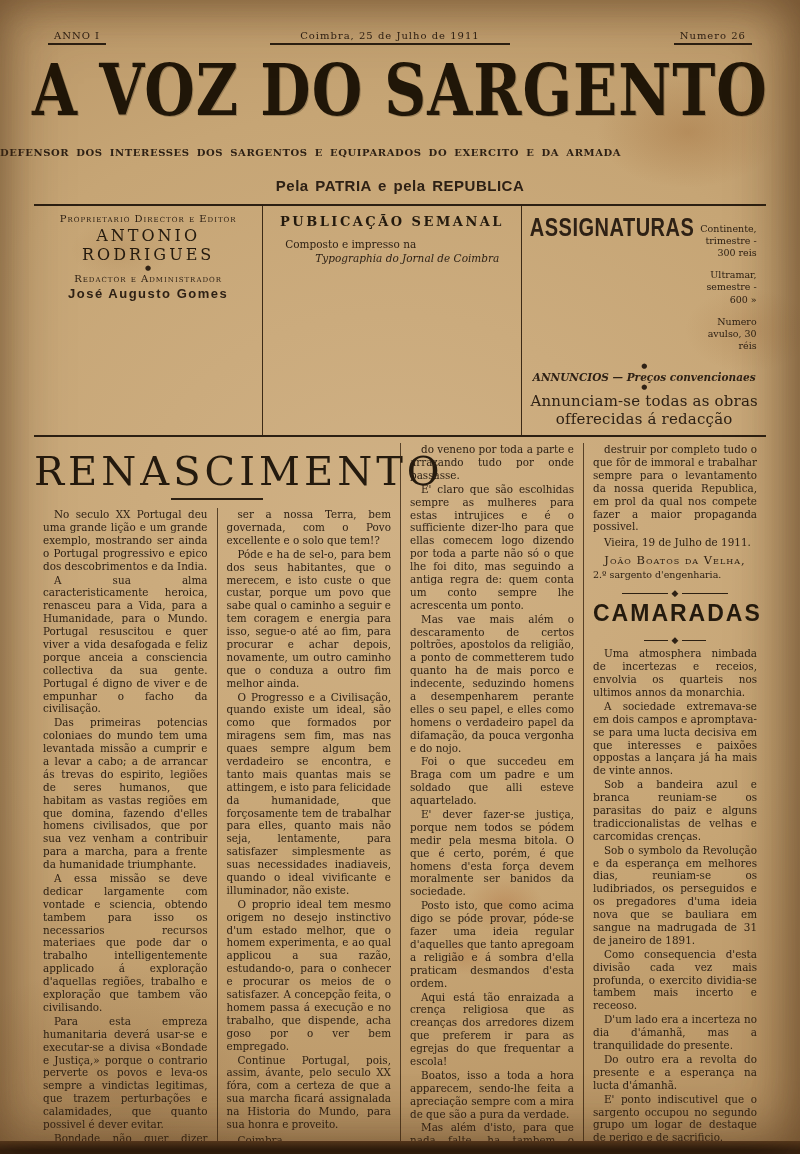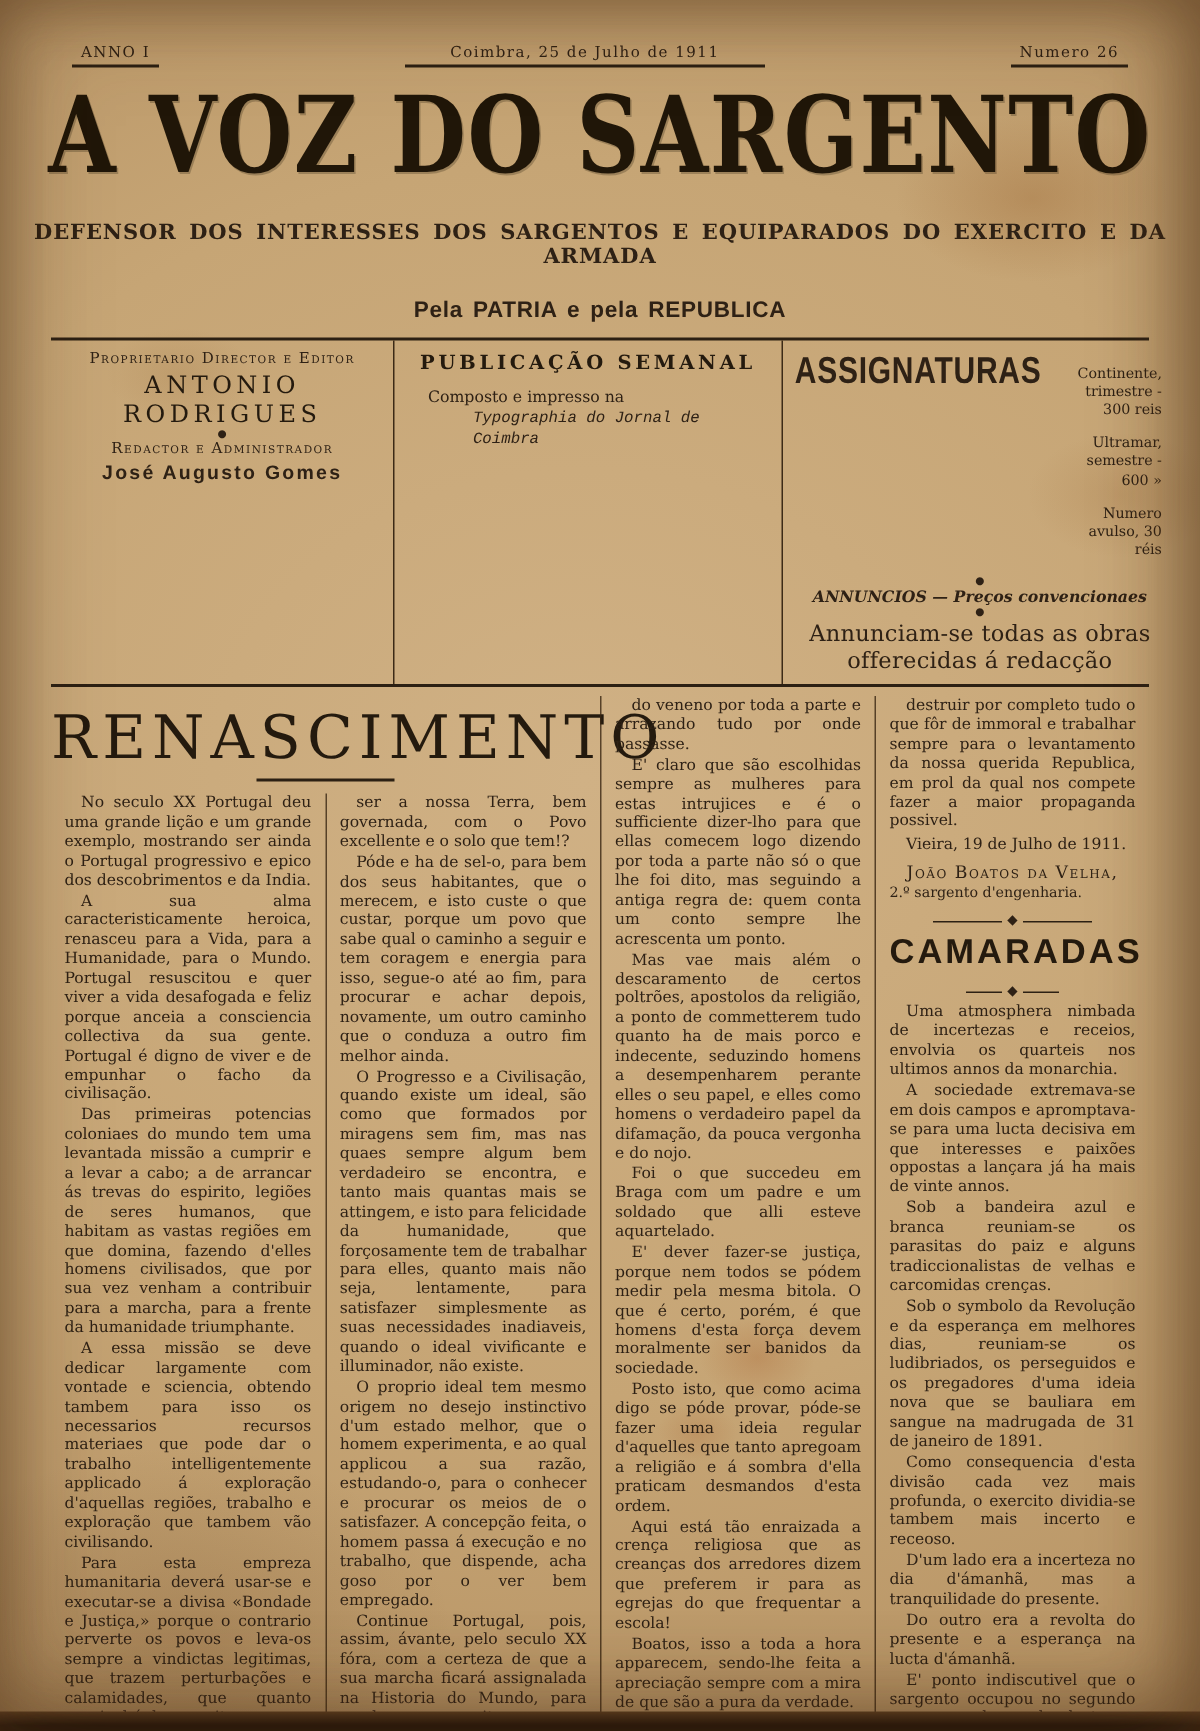--- a/index.html
+++ b/index.html
@@ -26,43 +26,43 @@
   
   .top-bar{display:flex;justify-content:space-between;align-items:flex-end;
     padding:30px 48px 0 48px;font-size:10px;}
   .top-bar .cell{border-bottom:2px solid #2c2013;padding:0 6px 2px 6px;letter-spacing:1px;}
   .top-bar .date{padding:0 30px 2px 30px;}
   
   .masthead-title{margin-top:10px;text-align:center;font-weight:bold;font-size:58px;
     line-height:1;letter-spacing:1px;color:#201608;transform:scaleY(1.22);
     transform-origin:top center;white-space:nowrap;
     text-shadow:1px 1px 0 rgba(32,22,8,.25);}
-  .masthead-subtitle{margin-top:34px;text-align:center;font-size:14px;font-weight:bold;
+  .masthead-subtitle{margin-top:34px;font-size:10px;font-weight:bold;
     letter-spacing:.6px;word-spacing:3px;}
   .masthead-motto{margin-top:19px;text-align:center;font-size:15px;font-weight:bold;
     font-family:"Liberation Sans",sans-serif;letter-spacing:.5px;word-spacing:2px;}
   
   .info-bar{margin:10px 34px 0 34px;border-top:2px solid #2c2013;border-bottom:2px solid #2c2013;
     display:flex;align-items:stretch;}
   .info-box{padding:7px 8px;}
   .info-box + .info-box{border-left:1px solid #3c2a16;}
   .box-own{flex:0 0 29%;text-align:center;}
   .box-pub{flex:0 0 33%;}
   .box-sub{flex:1;text-align:center;}
   .label-sc{font-variant:small-caps;font-size:10px;letter-spacing:1px;}
   .owner-name{font-size:16px;letter-spacing:3px;margin:2px 0 1px 0;color:#241a0e;}
   .tiny-dot{font-size:7px;line-height:1;margin:1px 0;}
   .editor-name{font-family:"Liberation Sans",sans-serif;font-weight:bold;font-size:13px;
     letter-spacing:1.5px;margin-top:2px;}
   .periodicity{text-align:center;font-weight:bold;font-size:13px;letter-spacing:2.5px;
     margin:1px 0 8px 0;color:#241a0e;}
   .pub-line{font-size:10.5px;line-height:1.35;}
   .pub-ind1{margin-left:14px;}
-  .pub-ind2{margin-left:44px;font-style:italic;font-family:Liberation Mono, monospace;}
-  .subs-row{display:flex;align-items:flex-start;gap:24px;}
+  .pub-ind2{margin-left:44px;font-style:italic;}
+  .subs-row{display:flex;align-items:flex-start;gap:6px;}
   .subs-label{font-family:"Liberation Sans",sans-serif;font-weight:bold;font-size:20px;
     letter-spacing:.5px;transform:scaleY(1.25);transform-origin:top left;white-space:nowrap;}
   .subs-rates{flex:1;font-size:9.5px;line-height:1.3;text-align:right;padding-right:2px;}
   .subs-ads{font-size:10.5px;font-weight:bold;font-style:italic;margin-top:1px;}
   .subs-note{font-size:15px;margin-top:1px;letter-spacing:.2px;}
   
   .main{margin:6px 34px 0 34px;display:flex;height:838px;overflow:hidden;}
   .left-half{flex:0 0 50%;display:flex;flex-direction:column;min-width:0;}
   .ren-headline{font-size:40px;letter-spacing:4px;text-align:center;padding-top:6px;
     color:#241a0e;line-height:1.1;}

